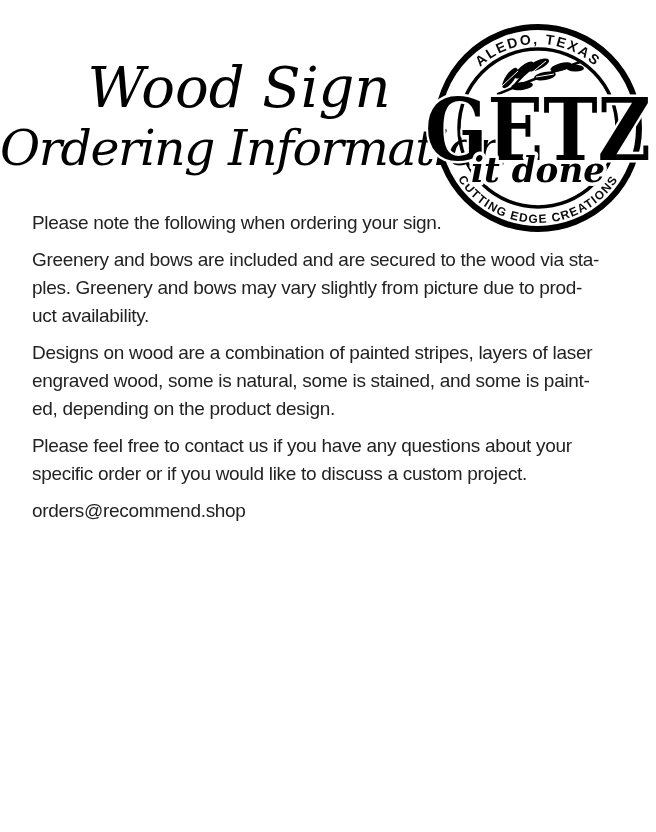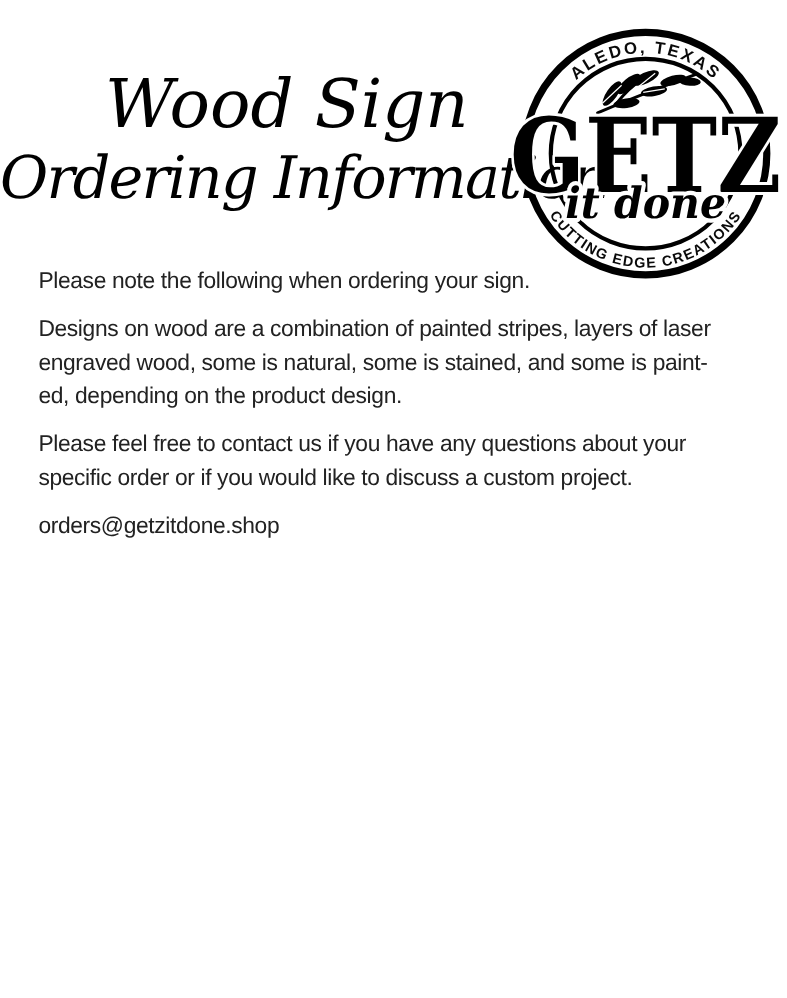--- a/index.html
+++ b/index.html
@@ -69,21 +69,21 @@
   .logo .vein { fill: none; stroke: #ffffff; stroke-width: 1px; }
 
   
   .body-wrap {
     position: absolute;
     left: 32px;
     top: 209px;
     width: 600px;
   }
   .para {
-    margin: 12px 0 9px 0;
+    margin: 0 0 9px 0;
     white-space: pre;
     font-size: 19px;
     line-height: 28px;
     letter-spacing: -0.3px;
     color: #222222;
   }
   .para.email { margin-bottom: 0; }
 </style>
 </head>
 <body>
@@ -124,22 +124,25 @@
       <path class="vein" d="M 110,61 L 128,58"></path>
     </g>
 
     <text class="brand" x="112" y="144" text-anchor="middle" textLength="226" lengthAdjust="spacingAndGlyphs">GETZ</text>
     <text class="tagline" x="112" y="166" text-anchor="middle" textLength="134" lengthAdjust="spacingAndGlyphs">it done</text>
   </svg>
 
   <div class="body-wrap">
     <div>
         <p class="para">Please note the following when ordering your sign.</p>
+        <p class="para">Greenery and bows are included and are secured to the wood via sta-
+ples. Greenery and bows may vary slightly from picture due to prod-
+uct availability.</p>
         <p class="para">Designs on wood are a combination of painted stripes, layers of laser
 engraved wood, some is natural, some is stained, and some is paint-
 ed, depending on the product design.</p>
         <p class="para">Please feel free to contact us if you have any questions about your
 specific order or if you would like to discuss a custom project.</p>
       </div>
-    <p class="para email">orders@getzitdone.shop</p>
+    <p class="para email">orders@recommend.shop</p>
   </div>
 
 </div>
 
 </body></html>

